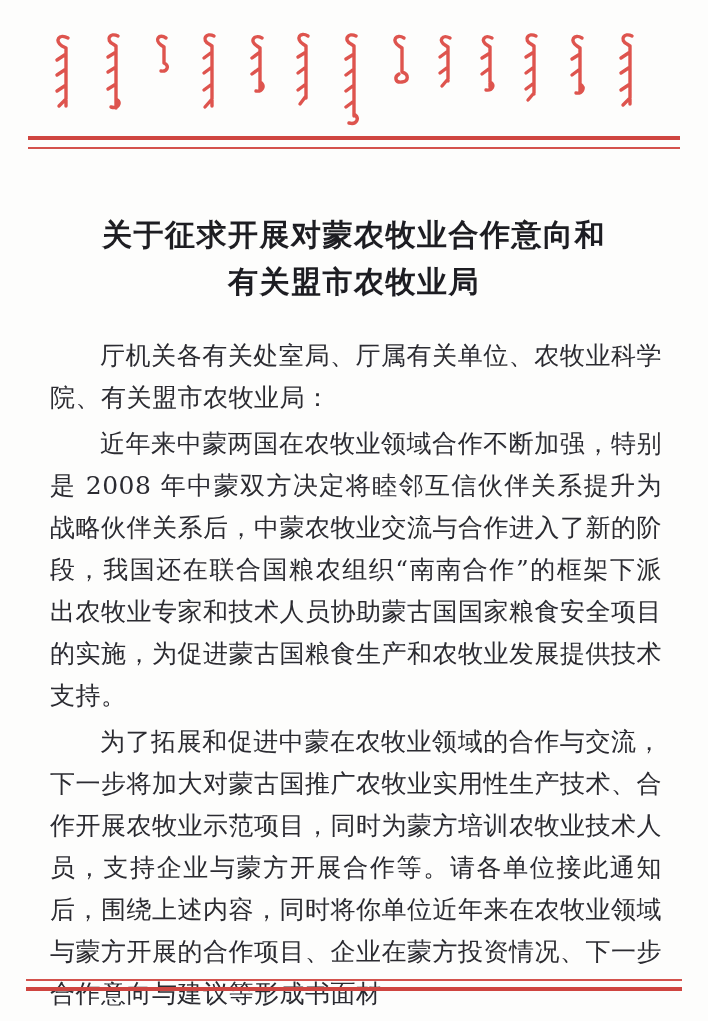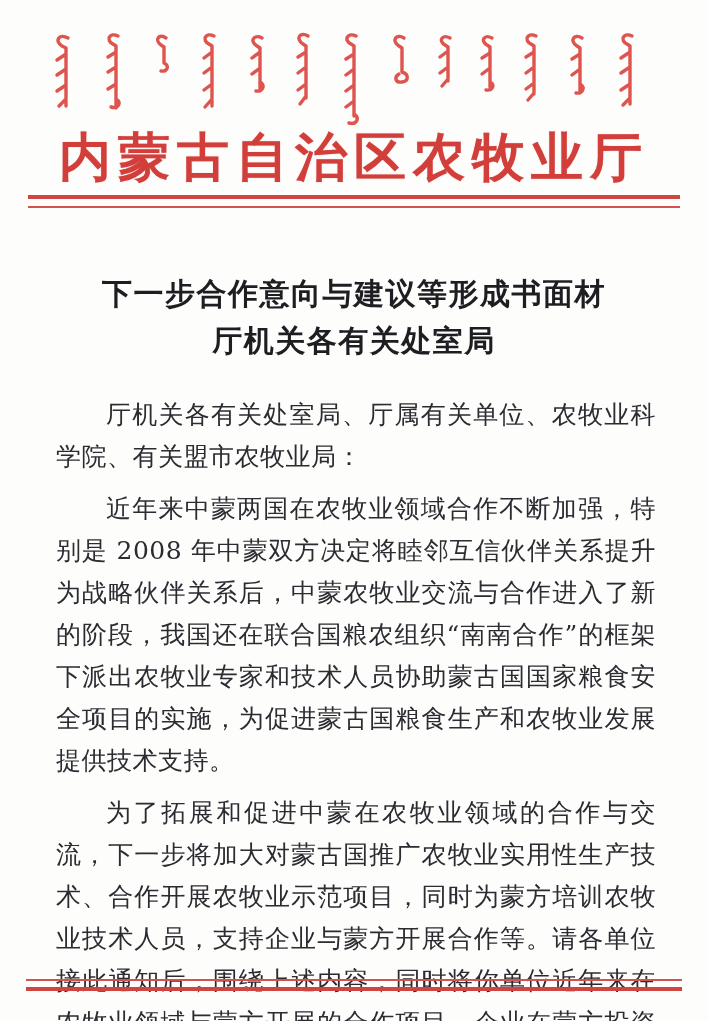--- a/index.html
+++ b/index.html
@@ -41,21 +41,21 @@
     letter-spacing:1.5px;
   }
   .body-text {
     margin:30px 42px 0 46px;
     color:#2b2b31;
     font-size:25px;
     line-height:42px;
     text-align:justify;
     letter-spacing:0.5px;
   }
-  .body-text p { margin:10px; text-indent:2em; }
+  .body-text p { margin:4px; text-indent:2em; }
   .footer-rule {
     position:absolute;
     left:26px; right:26px; bottom:30px;
     height:6px;
     border-top:2px solid #d4524c;
     border-bottom:4px solid #cf4540;
   }
 </style>
 </head>
 <body>
@@ -75,28 +75,27 @@
         <path d="M322,10 c-8,-4 -13,4 -5,8 l3,2 v70 m0,-62 l-8,5 m8,10 l-8,6 m8,10 l-8,6 m8,10 l-8,6 m8,7 c6,4 3,11 -5,9"></path>
         <path d="M370,12 c-8,-5 -13,3 -5,8 l3,2 v24 c7,2 7,9 0,10 c-7,1 -8,-5 -3,-8"></path>
         <path d="M416,12 c-8,-4 -12,3 -5,7 l3,2 v34 m0,-30 l-8,6 m8,10 l-8,6 m8,6 l-6,7"></path>
         <path d="M458,12 c-8,-4 -12,3 -5,7 l3,2 v40 m0,-34 l-8,5 m8,10 l-8,6 m8,8 c6,3 2,9 -4,8"></path>
         <path d="M502,10 c-8,-4 -13,4 -5,8 l3,2 v48 m0,-42 l-8,5 m8,10 l-8,6 m8,10 l-8,6 m8,4 l-6,7"></path>
         <path d="M548,12 c-8,-5 -13,3 -5,8 l3,2 v44 m0,-38 l-8,5 m8,10 l-8,6 m8,9 c6,4 2,10 -4,9"></path>
         <path d="M598,10 c-8,-4 -13,4 -5,8 l3,2 v58 m0,-52 l-9,6 m9,9 l-9,6 m9,11 l-9,6 m9,8 l-7,7"></path>
       </g>
     </svg>
 
-    <div class="org-title">内蒙古自治区农牧业厅</div>
 
     <div class="header-rule"></div>
   </div>
 
   <div class="doc-title">
-    <div>下一步合作意向与建议等形成书面材</div>
-    <div>厅机关各有关处室局</div>
+    <div>关于征求开展对蒙农牧业合作意向和</div>
+    <div>有关盟市农牧业局</div>
   </div>
 
   <div class="body-text">
     <p>厅机关各有关处室局、厅属有关单位、农牧业科学院、有关盟市农牧业局：</p>
     <p>近年来中蒙两国在农牧业领域合作不断加强，特别是 2008 年中蒙双方决定将睦邻互信伙伴关系提升为战略伙伴关系后，中蒙农牧业交流与合作进入了新的阶段，我国还在联合国粮农组织“南南合作”的框架下派出农牧业专家和技术人员协助蒙古国国家粮食安全项目的实施，为促进蒙古国粮食生产和农牧业发展提供技术支持。</p>
     <p>为了拓展和促进中蒙在农牧业领域的合作与交流，下一步将加大对蒙古国推广农牧业实用性生产技术、合作开展农牧业示范项目，同时为蒙方培训农牧业技术人员，支持企业与蒙方开展合作等。请各单位接此通知后，围绕上述内容，同时将你单位近年来在农牧业领域与蒙方开展的合作项目、企业在蒙方投资情况、下一步合作意向与建议等形成书面材</p>
   </div>
 
   <div class="footer-rule"></div>
 

